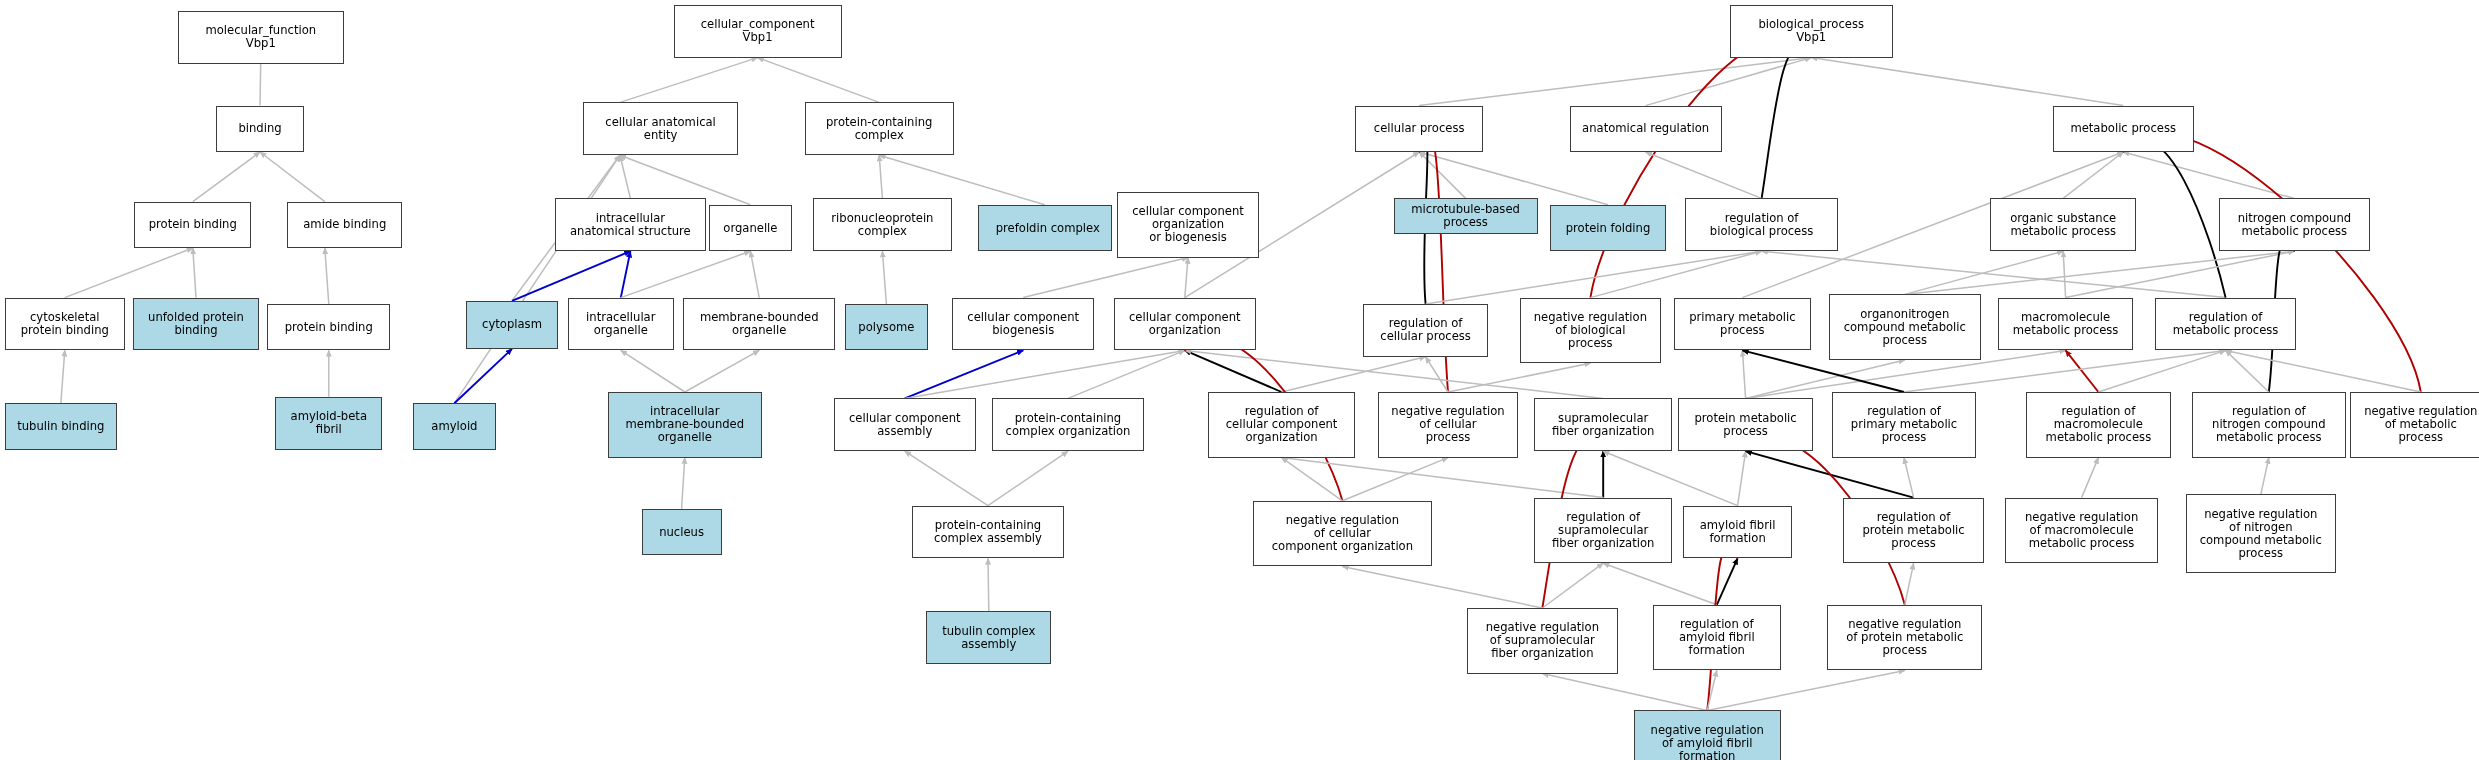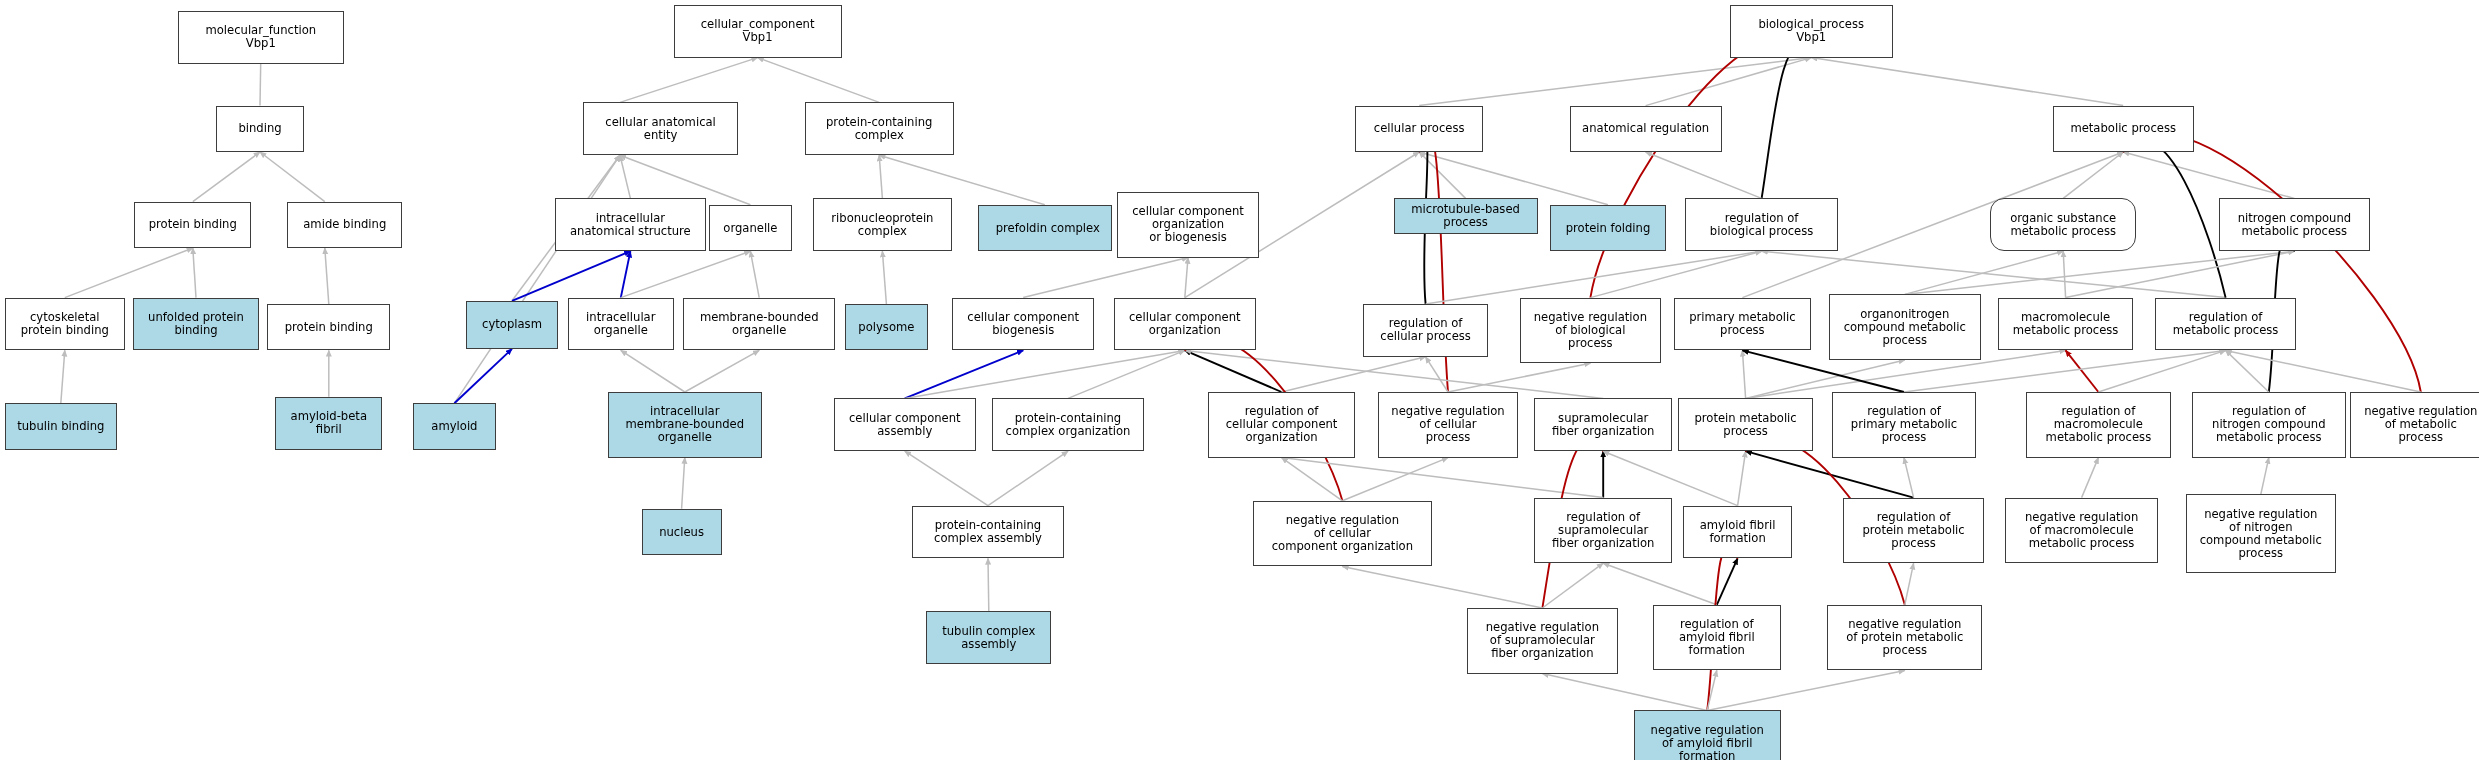--- a/index.html
+++ b/index.html
@@ -167,21 +167,21 @@
 complex</div>
       <div class="node hl" style="left: 977.6px; top: 204.8px; width: 134.4px; height: 46.4px; padding-left: 9px;">prefoldin complex</div>
       <div class="node" style="left: 1116.8px; top: 192px; width: 142.4px; height: 65.6px;">cellular component
 organization
 or biogenesis</div>
       <div class="node hl" style="left: 1393.6px; top: 198.4px; width: 144px; height: 36px;">microtubule-based
 process</div>
       <div class="node hl" style="left: 1550.4px; top: 204.8px; width: 115.2px; height: 46.4px;">protein folding</div>
       <div class="node" style="left: 1684.8px; top: 198.4px; width: 153.6px; height: 52.8px;">regulation of
 biological process</div>
-      <div class="node" style="left: 1990.4px; top: 198.4px; width: 145.6px; height: 52.8px; border-radius: 14px;">organic substance
+      <div class="node" style="left: 1990.4px; top: 198.4px; width: 145.6px; height: 52.8px;">organic substance
 metabolic process</div>
       <div class="node" style="left: 2219.2px; top: 198.4px; width: 150.4px; height: 52.8px;">nitrogen compound
 metabolic process</div>
       <div class="node" style="left: 4.8px; top: 297.6px; width: 120px; height: 52.8px;">cytoskeletal
 protein binding</div>
       <div class="node hl" style="left: 132.8px; top: 297.6px; width: 126.4px; height: 52.8px;">unfolded protein
 binding</div>
       <div class="node" style="left: 267.2px; top: 304px; width: 123.2px; height: 46.4px;">protein binding</div>
       <div class="node hl" style="left: 465.6px; top: 300.8px; width: 92.8px; height: 48px;">cytoplasm</div>
       <div class="node" style="left: 568px; top: 297.6px; width: 105.6px; height: 52.8px;">intracellular

